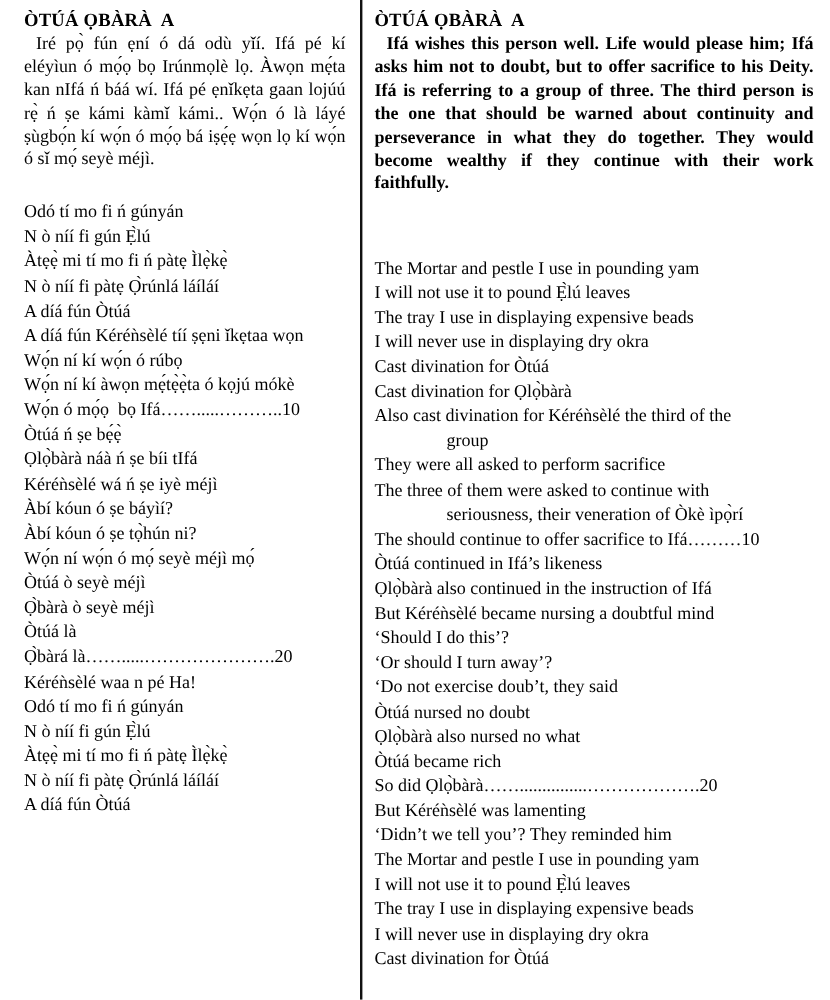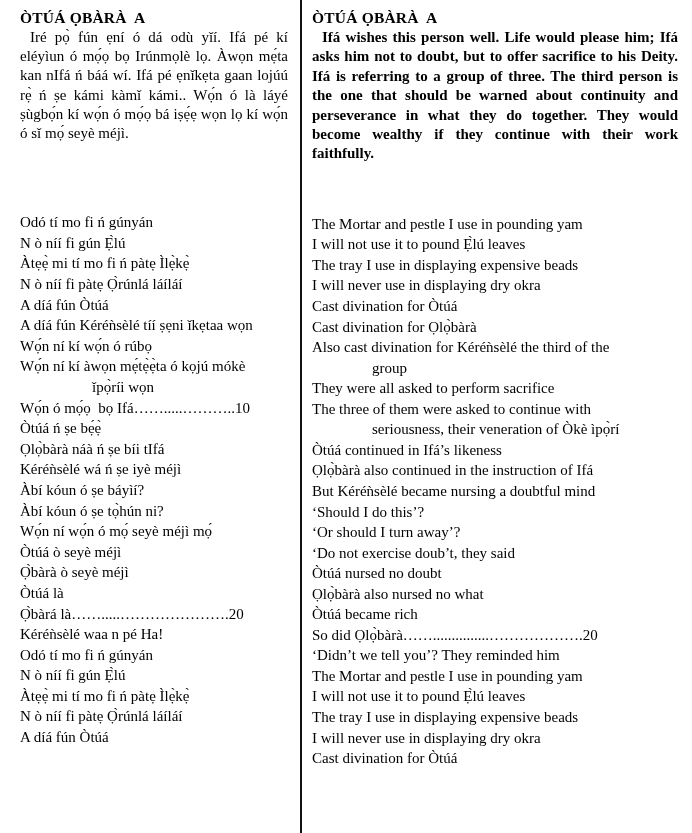--- a/index.html
+++ b/index.html
@@ -64,21 +64,21 @@
   .col-right .intro {
     line-height: 19.4px;
     font-weight: bold;
   }
   .verse {
     margin: 0;
     padding: 0;
     list-style: none;
   }
   .verse-left {
-    margin-top: 69px;
+    margin-top: 24px;
   }
   .verse-right {
     margin-top: 50px;
   }
   .vline {
     font-size: 15px;
     line-height: 20.6px;
     white-space: pre-wrap;
     text-align: left;
     margin: 0;
@@ -109,21 +109,20 @@
     <p class="intro">Iré pọ̀ fún ẹní ó dá odù yǐí. Ifá pé kí eléyìun ó mọ́ọ bọ Irúnmọlè lọ. Àwọn mẹ́ta kan nIfá ń báá wí. Ifá pé ẹnǐkẹta gaan lojúú rẹ̀ ń ṣe kámi kàmǐ kámi.. Wọ́n ó là láyé ṣùgbọ́n kí wọ́n ó mọ́ọ  bá iṣẹ́ẹ wọn lọ kí wọ́n ó sǐ mọ́ seyè méjì.</p>
     <div class="verse verse-left">
         <div class="vline">Odó tí mo fi ń gúnyán</div>
         <div class="vline">N ò níí fi gún Ẹ̀lú</div>
         <div class="vline">Àtẹẹ̀ mi tí mo fi ń pàtẹ Ìlẹ̀kẹ̀</div>
         <div class="vline">N ò níí fi pàtẹ Ọ̀rúnlá láíláí</div>
         <div class="vline">A díá fún Òtúá</div>
         <div class="vline">A díá fún Kéréǹsèlé tíí ṣẹni ǐkẹtaa wọn</div>
         <div class="vline">Wọ́n ní kí wọ́n ó rúbọ</div>
         <div class="vline">Wọ́n ní kí àwọn mẹ́tẹ̀ẹ̀ta ó kọjú mókè</div>
-        <div class="vline indent">ǐpọ̀ríi wọn</div>
         <div class="vline">Wọ́n ó mọ́ọ  bọ Ifá…….....………..10</div>
         <div class="vline">Òtúá ń ṣe bẹ́ẹ̀</div>
         <div class="vline">Ọlọ̀bàrà náà ń ṣe bíi tIfá</div>
         <div class="vline">Kéréǹsèlé wá ń ṣe iyè méjì</div>
         <div class="vline">Àbí kóun ó ṣe báyìí?</div>
         <div class="vline">Àbí kóun ó ṣe tọ̀hún ni?</div>
         <div class="vline">Wọ́n ní wọ́n ó mọ́ seyè méjì mọ́</div>
         <div class="vline">Òtúá ò seyè méjì</div>
         <div class="vline">Ọ̀bàrà ò seyè méjì</div>
         <div class="vline">Òtúá là</div>
@@ -145,30 +144,32 @@
         <div class="vline">I will not use it to pound Ẹ̀lú leaves</div>
         <div class="vline">The tray I use in displaying expensive beads</div>
         <div class="vline">I will never use in displaying dry okra</div>
         <div class="vline">Cast divination for Òtúá</div>
         <div class="vline">Cast divination for Ọlọ̀bàrà</div>
         <div class="vline just">Also cast divination for Kéréǹsèlé the third of the</div>
         <div class="vline indent">group</div>
         <div class="vline">They were all asked to perform sacrifice</div>
         <div class="vline just">The three of them were asked to continue with</div>
         <div class="vline indent">seriousness, their veneration of Òkè ìpọ̀rí</div>
+        <div class="vline">The should continue to offer sacrifice to Ifá………10</div>
         <div class="vline">Òtúá continued in Ifá’s likeness</div>
         <div class="vline">Ọlọ̀bàrà also continued in the instruction of Ifá</div>
         <div class="vline">But Kéréǹsèlé became nursing a doubtful mind</div>
         <div class="vline">‘Should I do this’?</div>
         <div class="vline">‘Or should I turn away’?</div>
         <div class="vline">‘Do not exercise doub’t, they said</div>
         <div class="vline">Òtúá nursed no doubt</div>
         <div class="vline">Ọlọ̀bàrà also nursed no what</div>
         <div class="vline">Òtúá became rich</div>
         <div class="vline">So did Ọlọ̀bàrà……...............……………….20</div>
+        <div class="vline">But Kéréǹsèlé was lamenting</div>
         <div class="vline">‘Didn’t we tell you’? They reminded him</div>
         <div class="vline">The Mortar and pestle I use in pounding yam</div>
         <div class="vline">I will not use it to pound Ẹ̀lú leaves</div>
         <div class="vline">The tray I use in displaying expensive beads</div>
         <div class="vline">I will never use in displaying dry okra</div>
         <div class="vline">Cast divination for Òtúá</div>
       </div>
   </div>
 
 </div>

